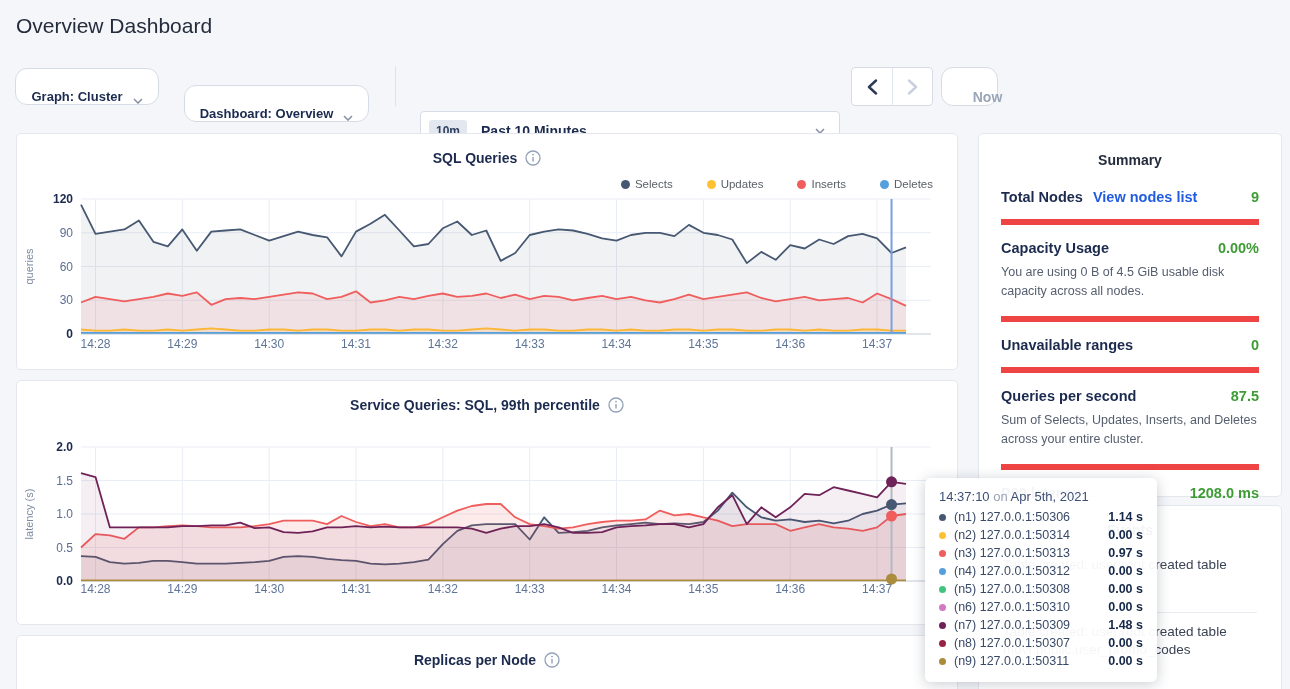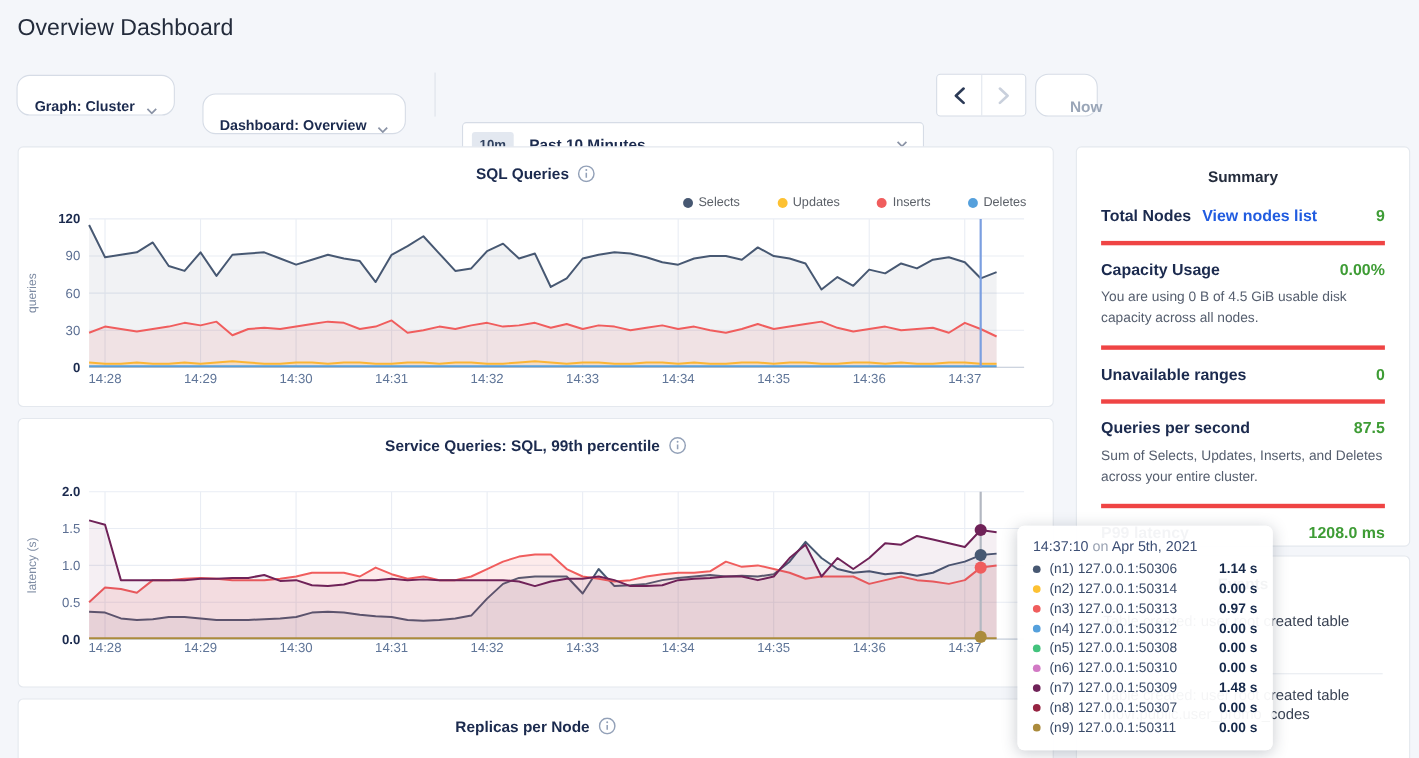--- a/index.html
+++ b/index.html
@@ -18,21 +18,21 @@
   .now-btn { left:941px; top:67px; width:57px; height:39px; color:#9aa6b8;padding-left:36px; }
   .panel { position:absolute; background:#fff; border:1px solid #e4e8ee; border-radius:5px; }
   .chart-title { text-align:center; margin-top:16px; font-size:14px; font-weight:bold; color:#1b2a4e; display:flex; align-items:center; justify-content:center; gap:8px; }
   .legend { position:absolute; top:44px; right:24px; display:flex; gap:34px; }
   .legend span.item { display:flex; align-items:center; gap:5px; font-size:11.5px; color:#5b6068; cursor:pointer; }
   .ldot { width:9px; height:9px; border-radius:50%; display:inline-block; }
   .chart-mount { position:absolute; left:0; width:942px; }
   svg text { font-family:"Liberation Sans", sans-serif; }
   
   .summary-header { text-align:center; font-size:14px; font-weight:bold; color:#242c3c; padding:18px 0 6px; }
-  .srow { margin:0 22px; padding:15px 0 14px; border-bottom:4px solid #ef4444; }
+  .srow { margin:0 22px; padding:15px 0 14px; border-bottom:6px solid #ef4444; }
   .srow:last-child { border-bottom:none; }
   .srow-top { display:flex; align-items:baseline; }
   .slabel { font-size:14.5px; font-weight:bold; color:#1b2a4e; }
   .slink { font-size:14.5px; font-weight:bold; color:#215ce0; margin-left:10px; cursor:pointer; text-decoration:none; }
   .sval { margin-left:auto; font-size:14.5px; font-weight:bold; color:#3e9c35; }
   .sdesc { margin-top:7px; font-size:12.5px; line-height:1.55; color:#555e6e; }
   
   .tooltip { position:absolute; left:925px; top:478px; width:232px; background:rgba(255,255,255,0.95); border-radius:6px; box-shadow:0 2px 14px rgba(40,50,70,0.25); padding:11px 14px 12px; z-index:20; }
   .tt-head { font-size:13px; color:#3d4f75; margin-bottom:4px; }
   .tt-on { color:#9aa3b3; }

